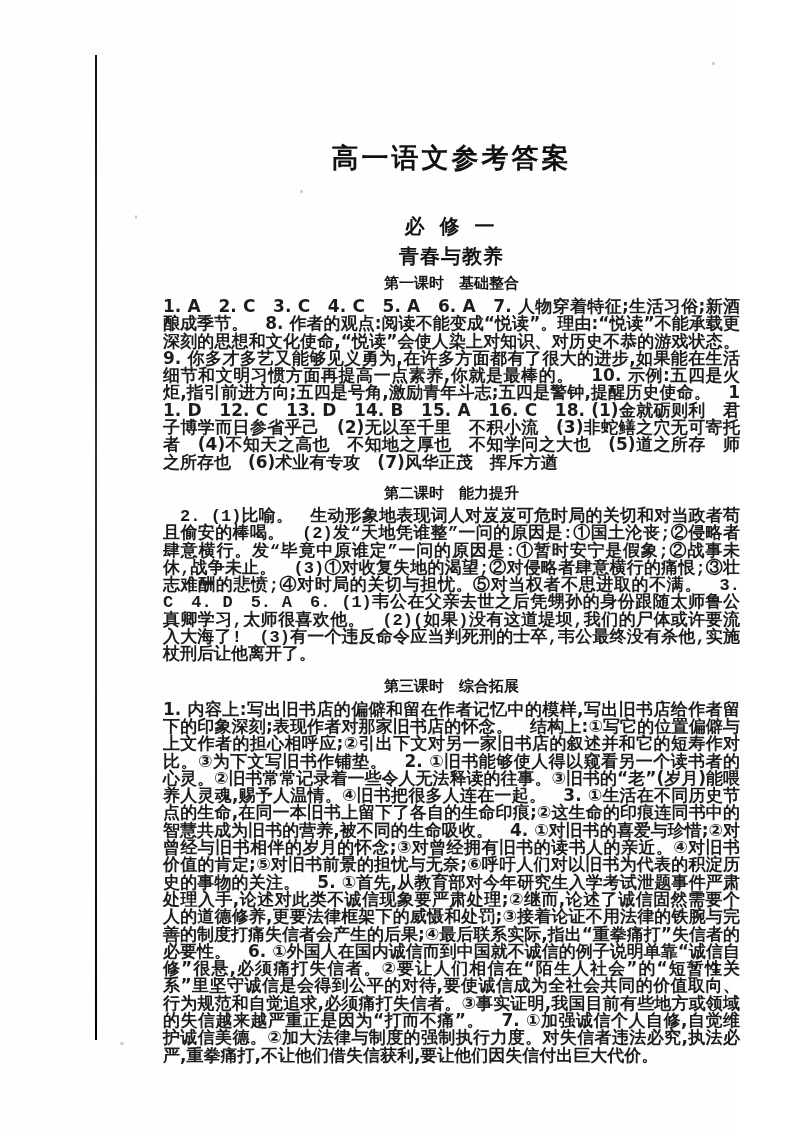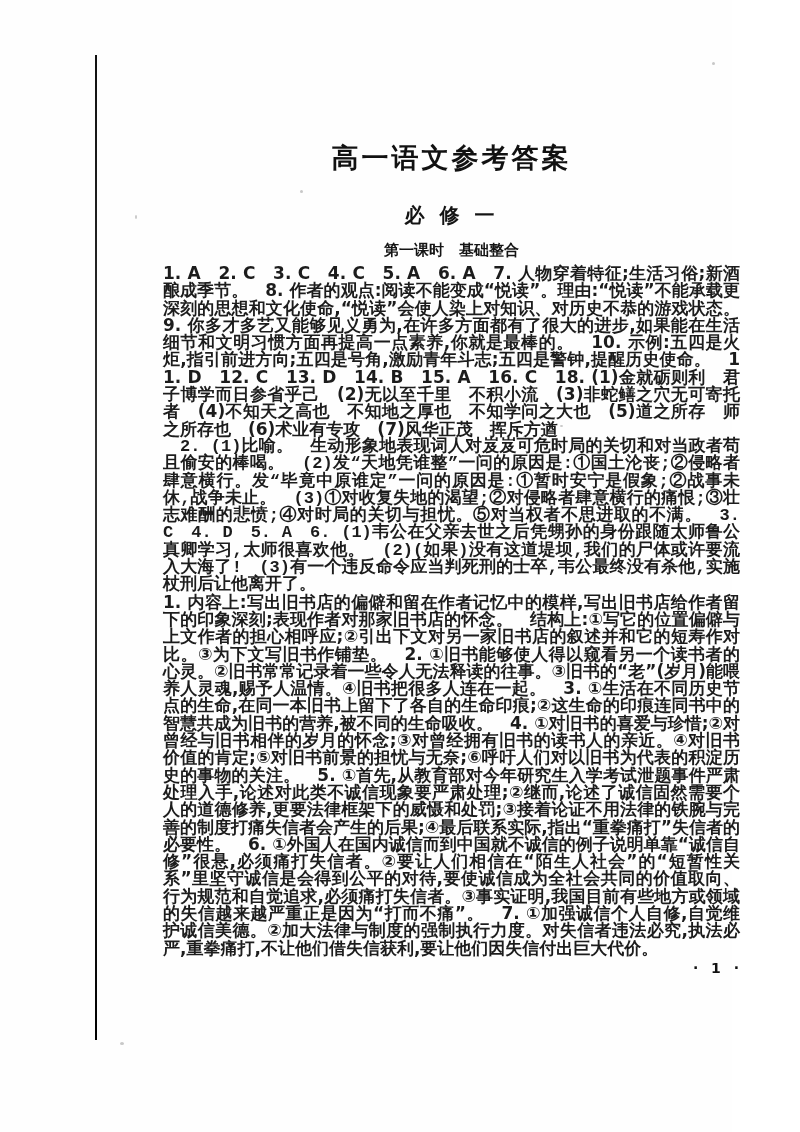--- a/index.html
+++ b/index.html
@@ -35,37 +35,37 @@
     width: 577px;
   }
   .doc-title {
     text-align: center;
     font-size: 27px;
     font-weight: 800;
     letter-spacing: 3px;
     color: #111;
   }
   .unit-heading {
-    margin-top: 26px;
+    margin-top: 37px;
     text-align: center;
     font-size: 20px;
     font-weight: 800;
     letter-spacing: 4px;
     color: #141414;
   }
   .chapter-heading {
     margin-top: 3px;
     text-align: center;
     font-size: 20px;
     font-weight: 800;
     letter-spacing: 1px;
     color: #141414;
   }
   .lesson-heading {
-    margin-top: 12px;
+    margin-top: 4px;
     margin-bottom: 5px;
     text-align: center;
     font-size: 15px;
     font-weight: 800;
     color: #141414;
   }
   .lesson-heading.tight { margin-top: 13px; }
   p.answers {
     margin: 0;
     font-size: 17px;
@@ -100,29 +100,32 @@
   <div class="speck" style="left:250px; top:430px; width:3px; height:2px;"></div>
   <div class="speck" style="left:560px; top:425px; width:3px; height:2px;"></div>
   <div class="speck" style="left:120px; top:1042px; width:4px; height:3px;"></div>
 
   <div class="content">
 
     <div class="doc-title">高一语文参考答案</div>
 
     <div class="unit-heading">必 修 一</div>
 
+    <div class="chapter-heading">青春与教养</div>
 
     <div class="lesson-heading">第一课时　基础整合</div>
 
     <p class="answers">1. A　2. C　3. C　4. C　5. A　6. A　7. 人物穿着特征;生活习俗;新酒酿成季节。　8. 作者的观点:阅读不能变成“悦读”。理由:“悦读”不能承载更深刻的思想和文化使命,“悦读”会使人染上对知识、对历史不恭的游戏状态。　9. 你多才多艺又能够见义勇为,在许多方面都有了很大的进步,如果能在生活细节和文明习惯方面再提高一点素养,你就是最棒的。　10. 示例:五四是火炬,指引前进方向;五四是号角,激励青年斗志;五四是警钟,提醒历史使命。　11. D　12. C　13. D　14. B　15. A　16. C　18. (1)金就砺则利　君子博学而日参省乎己　(2)无以至千里　不积小流　(3)非蛇鳝之穴无可寄托者　(4)不知天之高也　不知地之厚也　不知学问之大也　(5)道之所存　师之所存也　(6)术业有专攻　(7)风华正茂　挥斥方遒</p>
 
+    <div class="lesson-heading tight">第二课时　能力提升</div>
 
 
     <p class="answers indent">2. (1)比喻。　生动形象地表现词人对岌岌可危时局的关切和对当政者苟且偷安的棒喝。　(2)发“天地凭谁整”一问的原因是:①国土沦丧;②侵略者肆意横行。发“毕竟中原谁定”一问的原因是:①暂时安宁是假象;②战事未休,战争未止。　(3)①对收复失地的渴望;②对侵略者肆意横行的痛恨;③壮志难酬的悲愤;④对时局的关切与担忧。⑤对当权者不思进取的不满。　3. C　4. D　5. A　6. (1)韦公在父亲去世之后凭甥孙的身份跟随太师鲁公真卿学习,太师很喜欢他。　(2)(如果)没有这道堤坝,我们的尸体或许要流入大海了!　(3)有一个违反命令应当判死刑的士卒,韦公最终没有杀他,实施杖刑后让他离开了。</p>
 
+    <div class="lesson-heading tight">第三课时　综合拓展</div>
 
     <p class="answers">1. 内容上:写出旧书店的偏僻和留在作者记忆中的模样,写出旧书店给作者留下的印象深刻;表现作者对那家旧书店的怀念。　结构上:①写它的位置偏僻与上文作者的担心相呼应;②引出下文对另一家旧书店的叙述并和它的短寿作对比。③为下文写旧书作铺垫。　2. ①旧书能够使人得以窥看另一个读书者的心灵。②旧书常常记录着一些令人无法释读的往事。③旧书的“老”(岁月)能喂养人灵魂,赐予人温情。④旧书把很多人连在一起。　3. ①生活在不同历史节点的生命,在同一本旧书上留下了各自的生命印痕;②这生命的印痕连同书中的智慧共成为旧书的营养,被不同的生命吸收。　4. ①对旧书的喜爱与珍惜;②对曾经与旧书相伴的岁月的怀念;③对曾经拥有旧书的读书人的亲近。④对旧书价值的肯定;⑤对旧书前景的担忧与无奈;⑥呼吁人们对以旧书为代表的积淀历史的事物的关注。　5. ①首先,从教育部对今年研究生入学考试泄题事件严肃处理入手,论述对此类不诚信现象要严肃处理;②继而,论述了诚信固然需要个人的道德修养,更要法律框架下的威慑和处罚;③接着论证不用法律的铁腕与完善的制度打痛失信者会产生的后果;④最后联系实际,指出“重拳痛打”失信者的必要性。　6. ①外国人在国内诚信而到中国就不诚信的例子说明单靠“诚信自修”很悬,必须痛打失信者。②要让人们相信在“陌生人社会”的“短暂性关系”里坚守诚信是会得到公平的对待,要使诚信成为全社会共同的价值取向、行为规范和自觉追求,必须痛打失信者。③事实证明,我国目前有些地方或领域的失信越来越严重正是因为“打而不痛”。　7. ①加强诚信个人自修,自觉维护诚信美德。②加大法律与制度的强制执行力度。对失信者违法必究,执法必严,重拳痛打,不让他们借失信获利,要让他们因失信付出巨大代价。</p>
 
   </div>
 
   <div class="page-number">· 1 ·</div>
 
 </div>
 
 </body></html>

